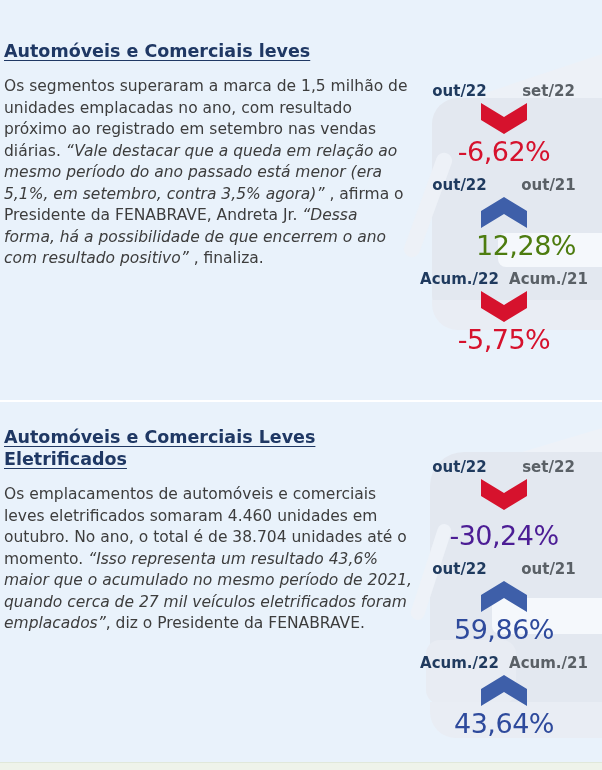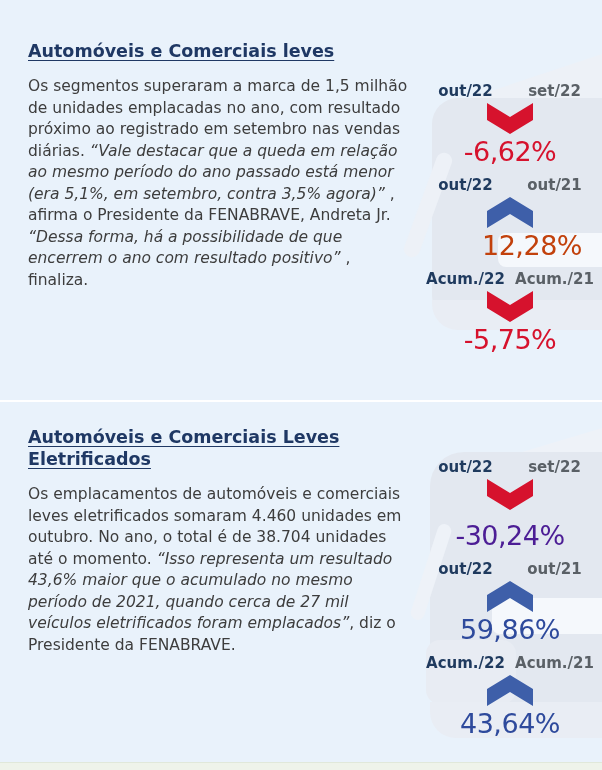--- a/index.html
+++ b/index.html
@@ -23,42 +23,42 @@
   .s1-window{top:233px;right:0;width:104px;height:34px;background:#f5f8fc;border-radius:8px 0 0 8px;}
   .s1-lowband{top:300px;right:0;width:170px;height:30px;background:#e9edf4;border-radius:0 0 0 26px;}
   .s1-stroke{left:420px;top:150px;width:16px;height:110px;background:#edf1f7;transform:rotate(20deg);border-radius:8px;}
   .s2-roof{top:26px;right:0;width:160px;height:48px;background:#eef2f8;clip-path:polygon(0 100%,100% 0,100% 100%);}
   .s2-body{top:50px;right:0;width:172px;height:250px;background:#e3e8f0;border-radius:34px 0 0 22px;}
   .s2-window{top:196px;right:0;width:110px;height:36px;background:#f5f8fc;border-radius:8px 0 0 8px;}
   .s2-bumper{top:238px;right:86px;width:90px;height:64px;background:#e8ecf3;border-radius:14px;}
   .s2-lowband{top:300px;right:0;width:172px;height:36px;background:#e9edf4;border-radius:0 0 0 26px;}
   .s2-stroke{left:424px;top:120px;width:14px;height:100px;background:#eef2f8;transform:rotate(18deg);border-radius:7px;}
 
-  .text-col{position:relative;z-index:1;padding:0 0 0 28px;width:412px;box-sizing:border-box;}
+  .text-col{position:relative;z-index:1;padding:0 0 0 4px;width:412px;box-sizing:border-box;}
   .section-1 .text-col{padding-top:40px;}
   .section-2 .text-col{padding-top:24px;}
   .title{
     color:var(--c-title,#1f3864);
     font-size:17.5px;font-weight:bold;
     text-decoration:underline;
     text-underline-offset:3px;
     line-height:22px;
     max-width:370px;
     margin:0;
   }
   .paragraph{
     margin-top:14px;
     color:var(--c-body_text,#3d3d3d);
     font-size:15.5px;line-height:21.5px;
     text-align:left;
   }
   .paragraph .it{font-style:italic;}
 
   .stats-col{
-    position:absolute;z-index:2;top:0;right:4px;width:176px;
+    position:absolute;z-index:2;top:0;right:10px;width:176px;
     display:flex;flex-direction:column;align-items:center;
   }
   .section-1 .stats-col{top:82px;}
   .section-2 .stats-col{top:56px;}
   .stat{width:176px;display:flex;flex-direction:column;align-items:center;margin-bottom:9px;}
   .labels{width:168px;display:flex;justify-content:center;gap:10px;}
   .lab{font-size:15px;font-weight:bold;width:79px;text-align:center;white-space:nowrap;}
   .lab.navy{color:var(--c-label_current,#1f3a5e);}
   .lab.gray{color:var(--c-label_compare,#5a6066);}
   .chev{width:46px;height:31px;margin:3px 0 2px 0;}
@@ -90,21 +90,21 @@
             </div>
             <div class="chev down" style="background: rgb(214, 18, 45);"></div>
             <div class="val" style="color: rgb(214, 18, 45);">-6,62%</div>
           </div>
           <div class="stat">
             <div class="labels">
               <span class="lab navy">out/22</span>
               <span class="lab gray">out/21</span>
             </div>
             <div class="chev up" style="background: rgb(62, 95, 169);"></div>
-            <div class="val" style="color: #c2410c; margin-left: 44px;">12,28%</div>
+            <div class="val" style="color: #4d7c0f; margin-left: 44px;">12,28%</div>
           </div>
           <div class="stat">
             <div class="labels">
               <span class="lab navy">Acum./22</span>
               <span class="lab gray">Acum./21</span>
             </div>
             <div class="chev down" style="background: rgb(214, 18, 45);"></div>
             <div class="val" style="color: rgb(214, 18, 45);">-5,75%</div>
           </div>
         </div>

